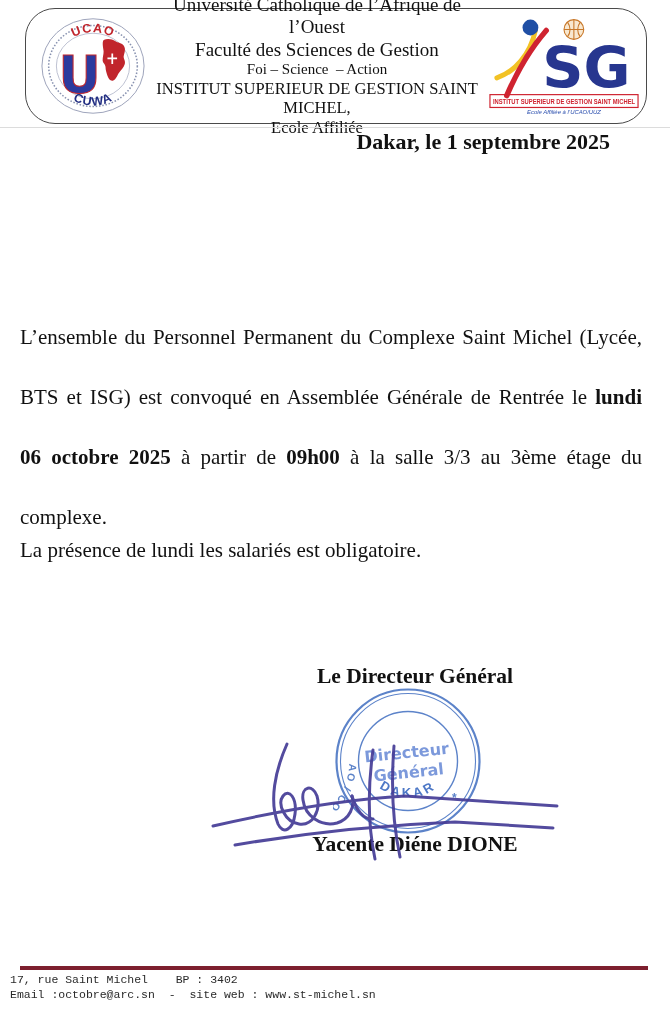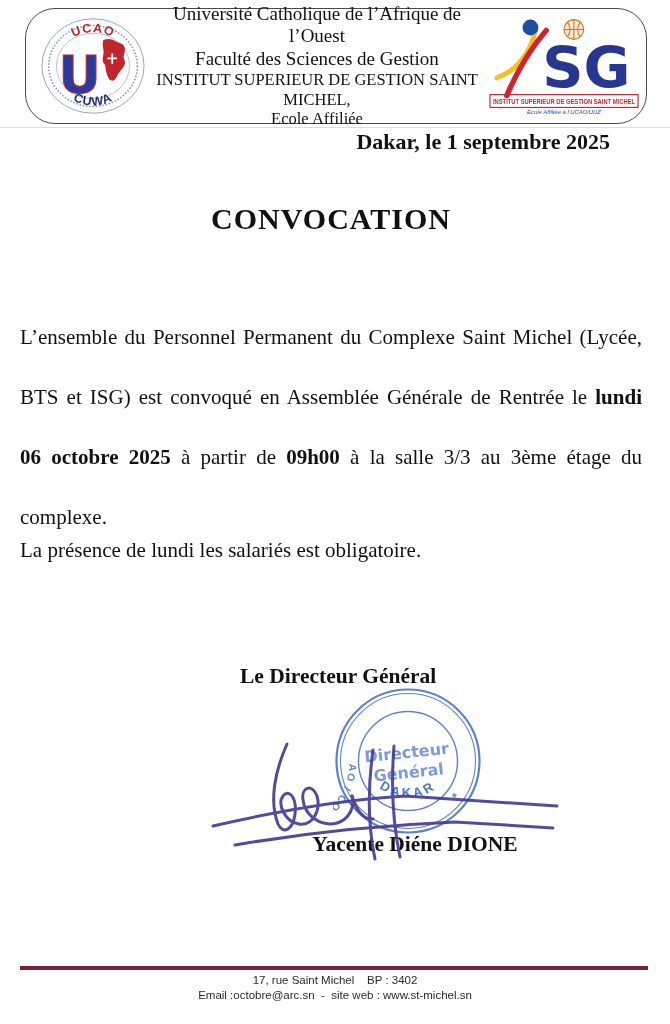--- a/index.html
+++ b/index.html
@@ -36,34 +36,34 @@
     position:absolute;left:20px;right:28px;top:286px;
     font-size:21px;line-height:60px;text-align:justify;text-align-last:left;
     word-spacing:2px;
   }
   .para2{
     position:absolute;left:20px;right:28px;top:502px;
     font-size:21px;line-height:54px;
   }
   
   .sig-role{
-    position:absolute;left:240px;width:350px;top:664px;
+    position:absolute;left:240px;width:350px;top:664px;text-align:center;
     font-size:21.5px;font-weight:bold;z-index:1;
   }
   .stamp{position:absolute;left:333px;top:686px;width:150px;height:150px;z-index:2;opacity:.92;}
   .signature-ink{position:absolute;left:205px;top:726px;width:365px;height:142px;z-index:4;pointer-events:none;}
   .sig-name{
     position:absolute;left:240px;width:350px;top:832px;text-align:center;
     font-size:21.5px;font-weight:bold;z-index:3;
   }
   
   .footer-rule{position:absolute;left:20px;right:22px;top:966px;height:3.5px;background:#7d1f2e;}
   .footer-text{
-    position:absolute;left:0;right:0;top:973px;text-align:center;
-    font-family:Liberation Sans, sans-serif;font-size:11.5px;line-height:14.5px;color:#2a2a2a;
+    position:absolute;left:0;right:0;top:973px;
+    font-family:Liberation Mono, monospace;font-size:11.5px;line-height:14.5px;color:#2a2a2a;padding-left:10px;
   }
   .footer-text div{white-space:pre;}
   b{font-weight:bold;}
 </style>
 </head>
 <body>
 
 <div class="page">
 
   <div class="header-box">
@@ -83,20 +83,21 @@
         <textPath href="#cuwaArc" startOffset="50%" text-anchor="middle">CUWA</textPath>
       </text>
       <text x="41" y="83" text-anchor="middle" font-family="DejaVu Sans, sans-serif" font-size="54" font-weight="bold" fill="#2c3a9e" stroke="#c1252c" stroke-width="1.1">U</text>
       <path fill="#c1252c" d="M 66,28 c 4,-2 9,-1 12,1 c 3,2 7,2 9,5 c 2,3 1,7 0,10 c -1,3 2,5 1,9 c -1,4 -4,6 -6,9 c -2,3 -3,7 -6,8 c -3,1 -5,-2 -6,-5 c -1,-3 -2,-6 -2,-9 c 0,-3 -3,-4 -3,-7 c 0,-3 1,-6 1,-9 c 0,-3 -2,-9 0,-12 z"></path>
       <path stroke="#ffffff" stroke-width="1.8" fill="none" d="M 75,42 v 11 M 70,47 h 10"></path>
     </svg>
 
     <div class="org-block">
       <div class="org-l1">Université Catholique de l’Afrique de l’Ouest</div>
       <div class="org-l2">Faculté des Sciences de Gestion</div>
+      <div class="org-l3">Foi – Science  – Action</div>
       <div class="org-l4">INSTITUT SUPERIEUR DE GESTION SAINT MICHEL,</div>
       <div class="org-l5">Ecole Affiliée</div>
     </div>
 
     <svg class="isg-logo" viewBox="0 0 156 100">
       <path d="M 10,62 C 28,56 44,38 49,14" fill="none" stroke="#f2c225" stroke-width="5" stroke-linecap="round"></path>
       <path d="M 20,80 C 32,52 46,30 60,14" fill="none" stroke="#cf2330" stroke-width="5.5" stroke-linecap="round"></path>
       <circle cx="44" cy="11" r="8" fill="#1f4fa5"></circle>
       <text x="56" y="72" font-family="DejaVu Sans, sans-serif" font-size="58" font-weight="bold" fill="#27368f">SG</text>
       <g stroke="#c8782a" stroke-width="1.1" fill="none">
@@ -106,21 +107,20 @@
       <rect x="3" y="79" width="150" height="13" fill="none" stroke="#cf2330" stroke-width="1.2"></rect>
       <text x="78" y="88.5" text-anchor="middle" font-family="Liberation Sans, sans-serif" font-size="7" font-weight="bold" fill="#cf2330" textLength="144" lengthAdjust="spacingAndGlyphs">INSTITUT SUPERIEUR DE GESTION SAINT MICHEL</text>
       <text x="78" y="98.5" text-anchor="middle" font-family="Liberation Sans, sans-serif" font-size="6" font-style="italic" fill="#2b4fae">Ecole Affiliée à l’UCAO/UUZ</text>
     </svg>
   </div>
 
   <div class="thin-rule"></div>
 
   <div class="date-line">Dakar, le 1 septembre 2025</div>
 
-  <div class="doc-title">CONVOCATION</div>
 
   <p class="para1"><span>L’ensemble du Personnel Permanent du Complexe Saint Michel (Lycée, BTS et ISG) est convoqué en Assemblée Générale de Rentrée le </span><b>lundi 06 octobre 2025</b><span> à partir de </span><b>09h00</b><span> à la salle 3/3 au 3ème étage du complexe.</span></p>
 
   <p class="para2">La présence de lundi les salariés est obligatoire.</p>
 
   <div class="sig-role">Le Directeur Général</div>
 
   <svg class="stamp" viewBox="0 0 150 150">
     <circle cx="75" cy="75" r="71.5" fill="none" stroke="#4f79c5" stroke-width="2.2"></circle>
     <circle cx="75" cy="75" r="67.5" fill="none" stroke="#4f79c5" stroke-width="1.1"></circle>

